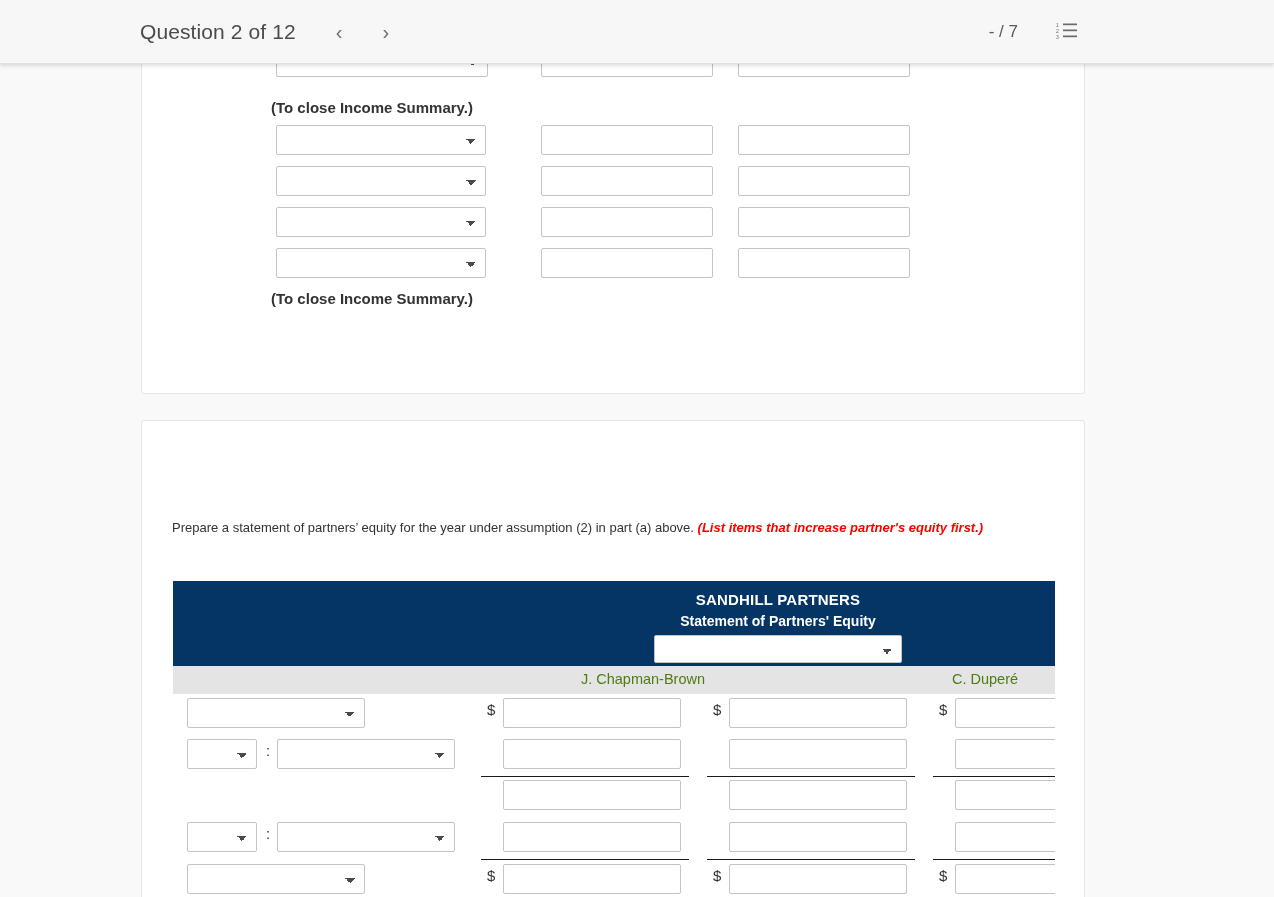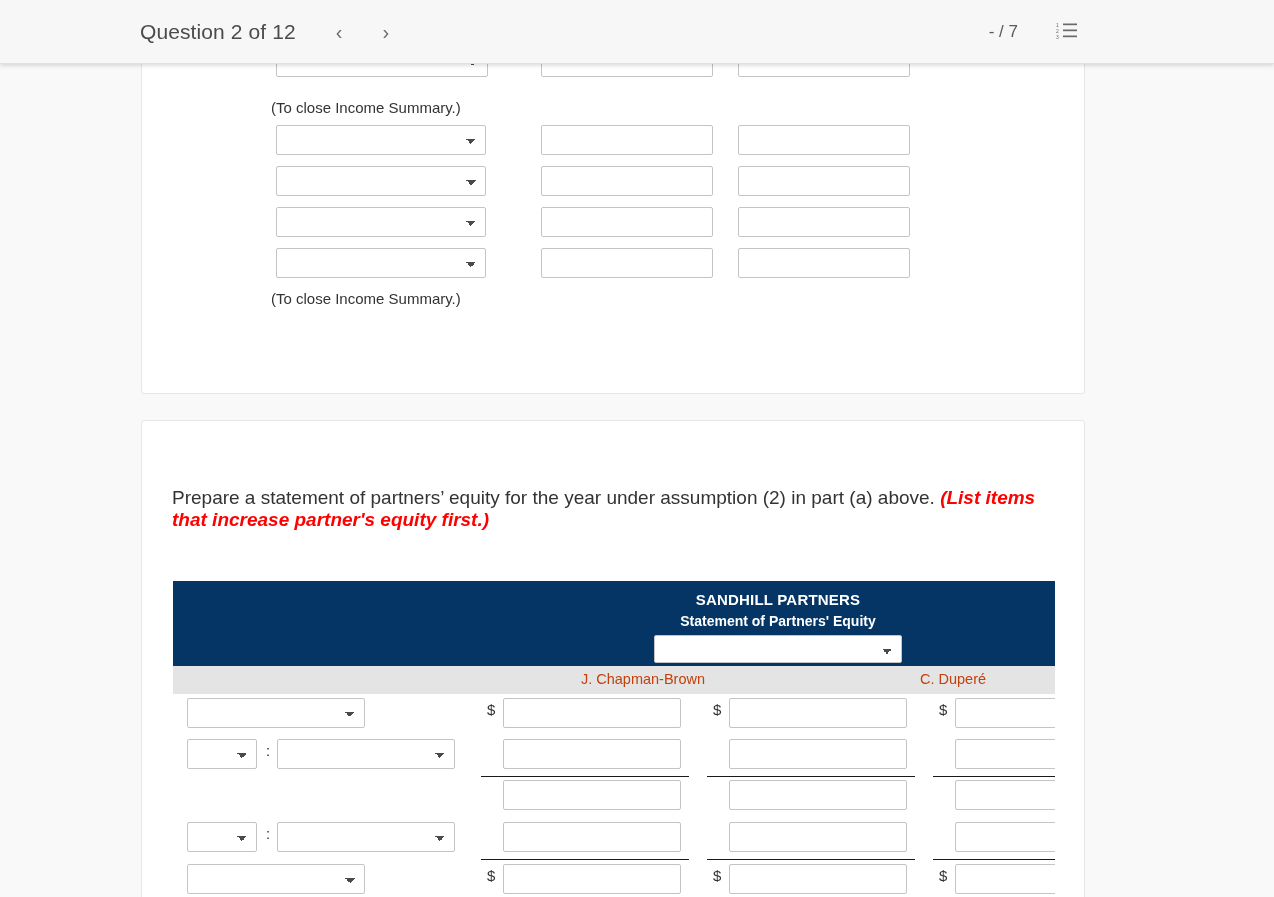--- a/index.html
+++ b/index.html
@@ -76,20 +76,21 @@
     font-size: 15px;
     color: #333;
     text-align: right;
     white-space: nowrap;
   }
   .je-note {
     position: absolute;
     font-size: 15px;
     color: #333;
     white-space: nowrap;
+    font-weight: bold;
   }
 
   select.ui-select {
     appearance: none; -webkit-appearance: none; -moz-appearance: none;
     background-color: #fff;
     border: 1px solid #c4c4c4;
     border-radius: 2px;
     height: 30px;
     font-size: 14px;
     font-family: "Liberation Sans", sans-serif;
@@ -113,23 +114,23 @@
     font-size: 14px;
     font-family: "Liberation Sans", sans-serif;
     color: #333;
     padding: 0 6px;
     text-align: right;
   }
 
   
   #statement-prompt {
     position: absolute;
-    left: 30px; top: 66px;
+    left: 30px; top: 96px;
     width: 872px;
-    font-size: 19px;
+    font-size: 13px;
     line-height: 22px;
     color: #333;
   }
   #statement-prompt .hint {
     color: #ff0000;
     font-weight: bold;
     font-style: italic;
   }
 
   #statement-viewport {
@@ -167,21 +168,21 @@
 
   #statement-colhead {
     position: absolute; left: 0; top: 85px;
     width: 1210px; height: 28px;
     background: #e4e4e4;
   }
   .colhead-cell {
     position: absolute;
     top: 5px;
     font-size: 14.5px;
-    color: #c2410c;
+    color: #4d7c0f;
     text-align: center;
   }
 
   #statement-body {
     position: absolute; left: 0; top: 113px;
     width: 1210px; height: 217px;
     background: #fff;
   }
   .dollar {
     position: absolute;
@@ -256,21 +257,21 @@
       <div id="statement-inner">
 
         <div id="statement-titlebar">
           <div id="company-name">SANDHILL PARTNERS</div>
           <div id="statement-subtitle">Statement of Partners' Equity</div>
           <select class="ui-select" id="period-select"></select>
         </div>
 
         <div id="statement-colhead">
           <div class="colhead-cell" style="left:310px; width:320px;">J. Chapman-Brown</div>
-          <div class="colhead-cell" style="left:625px; width:310px;">C. Duperé</div>
+          <div class="colhead-cell" style="left:657px; width:310px;">C. Duperé</div>
           <div class="colhead-cell" style="left:826px; width:230px;">H. We</div>
         </div>
 
         <div id="statement-body">
 
           <select class="ui-select" style="position:absolute; left:14px; top:4px; width:178px;"></select>
           <span class="dollar" style="left:314px; top:7px;">$</span>
           <input class="ui-input" style="position: absolute; left: 330px; top: 4px; width: 178px;" placeholder="">
           <span class="dollar" style="left:540px; top:7px;">$</span>
           <input class="ui-input" style="position: absolute; left: 556px; top: 4px; width: 178px;" placeholder="">

